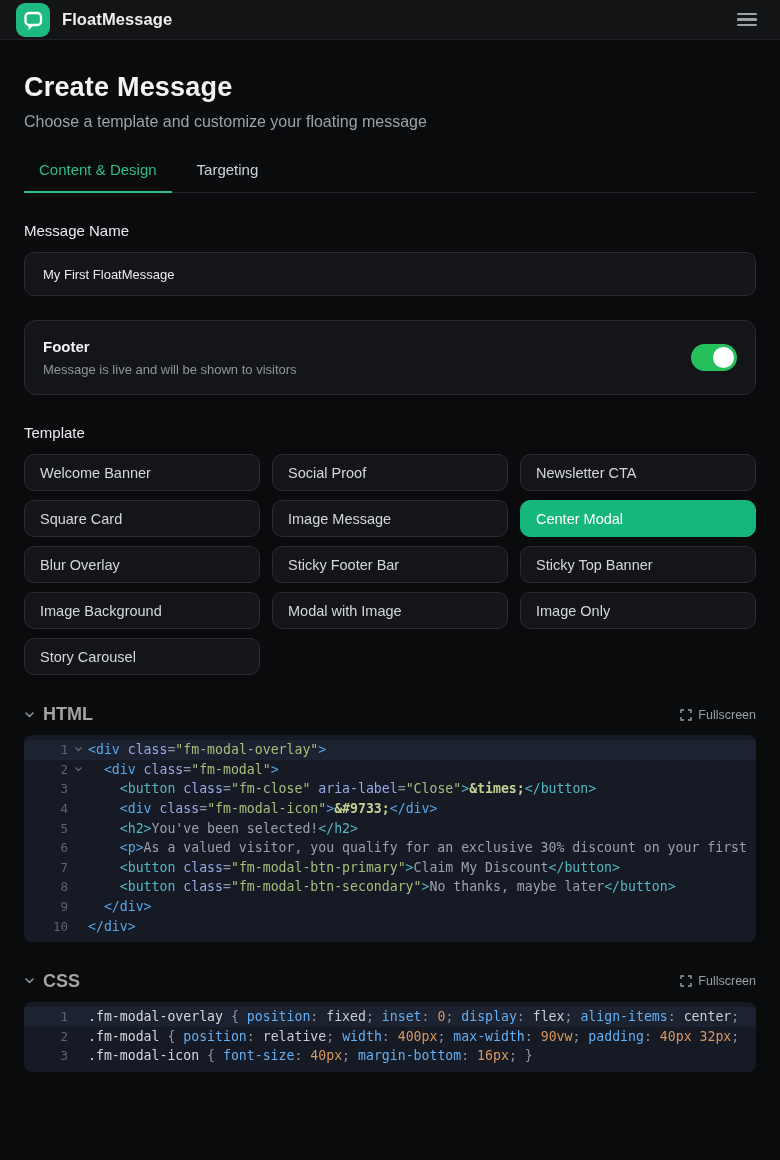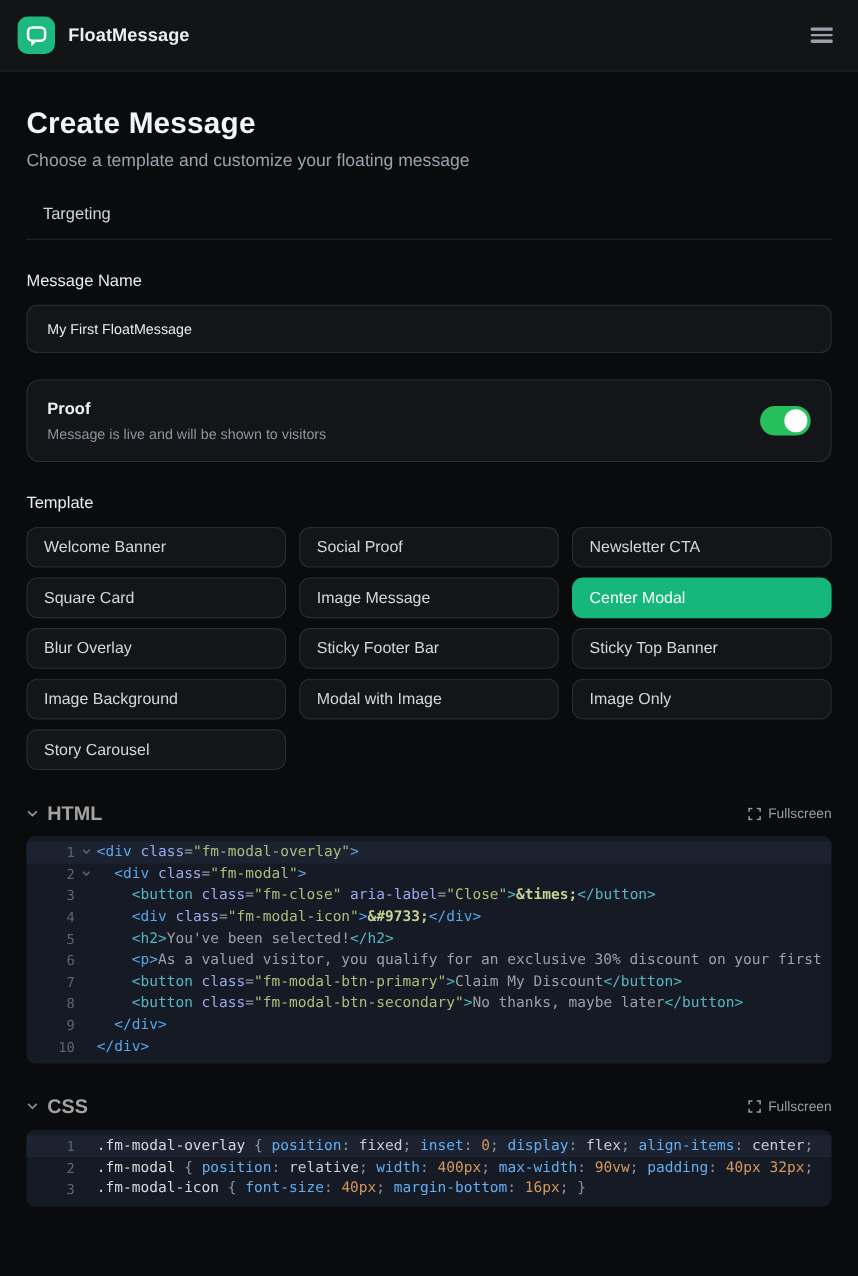--- a/index.html
+++ b/index.html
@@ -4,21 +4,21 @@
 <style>
   * { margin:0; padding:0; box-sizing:border-box; }
   html,body { width:780px; height:1160px; overflow:hidden; }
   body {
     background:#0a0b0d;
     color:#edeef0;
     font-family:"Liberation Sans","DejaVu Sans",sans-serif;
   }
   
   .topbar {
-    height:65px; display:flex; align-items:center;
+    height:40px; display:flex; align-items:center;
     background:#131416; border-bottom:1px solid #202227;
     padding:0 16px;
   }
   .logo {
     width:34px; height:34px; border-radius:9px; background:#1db981;
     display:flex; align-items:center; justify-content:center; flex:0 0 auto;
   }
   .app-name { font-size:16.5px; font-weight:700; margin-left:12px; letter-spacing:.1px; }
   .spacer { flex:1; }
   .hamburger { width:34px; height:30px; display:flex; flex-direction:column;
@@ -111,29 +111,30 @@
       <span></span>
       <span></span>
   </button>
 </header>
 
 <main class="main">
   <h1>Create Message</h1>
   <div class="subtitle">Choose a template and customize your floating message</div>
 
   <nav class="tabs" id="tabs">
+      <button class="tab active">Content &amp; Design</button>
       <button class="tab">Targeting</button>
     </nav>
 
   <div class="field-label">Message Name</div>
   <input class="text-input" type="text" value="My First FloatMessage" style="">
 
   <div class="active-card">
     <div class="txt">
-      <div class="active-title">Proof</div>
+      <div class="active-title">Footer</div>
       <div class="active-sub">Message is live and will be shown to visitors</div>
     </div>
     <button class="toggle" aria-checked="true">
       <span class="knob"></span>
     </button>
   </div>
 
   <div class="field-label">Template</div>
   <div class="tpl-grid" id="tpl-grid">
       <button class="tpl">Welcome Banner</button>

